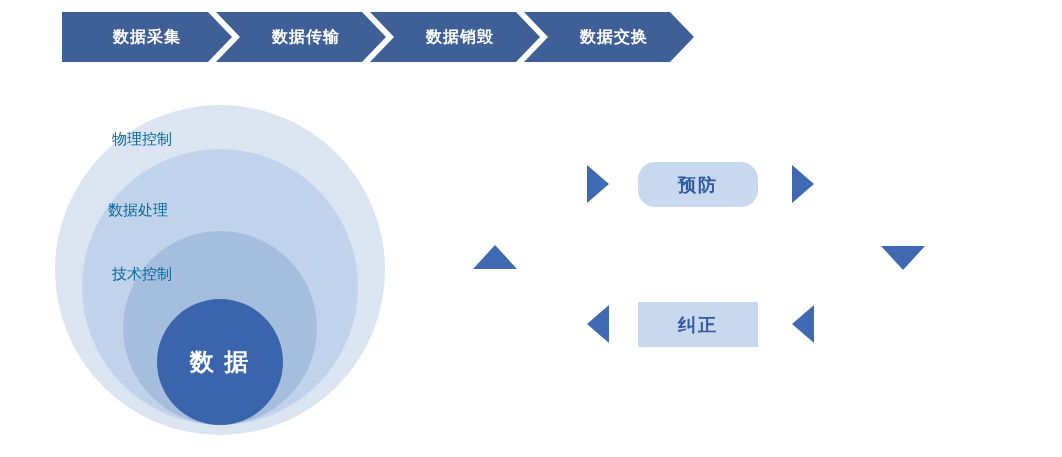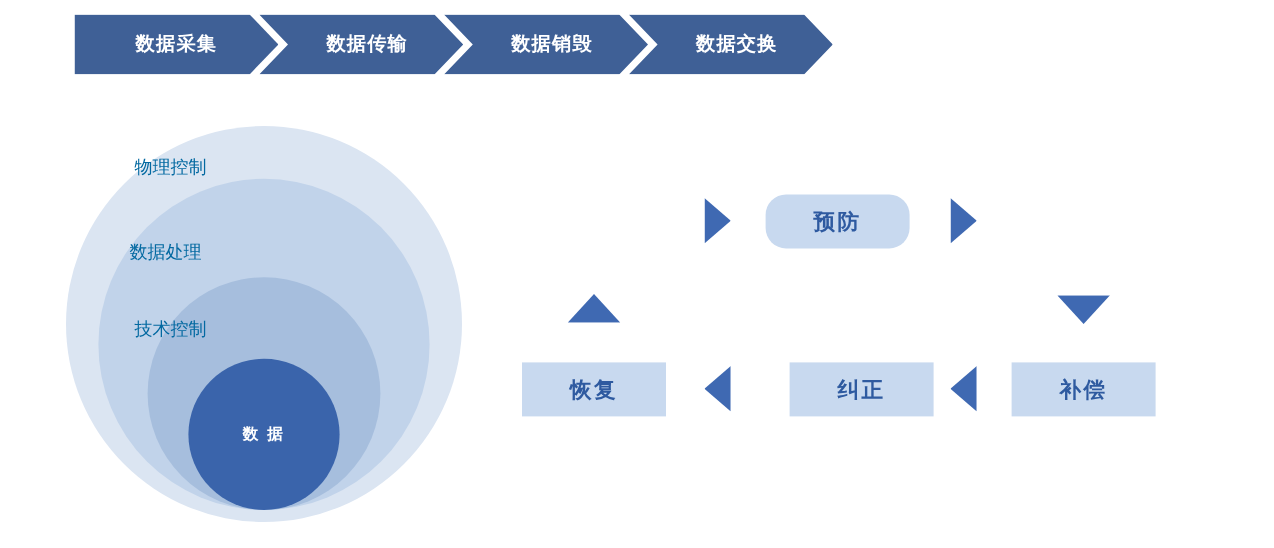--- a/index.html
+++ b/index.html
@@ -16,35 +16,35 @@
   .chev.first{margin-left:0;padding-left:0;
         clip-path:polygon(0 0, calc(100% - 24px) 0, 100% 50%, calc(100% - 24px) 100%, 0 100%);}
 
   
   .ring{position:absolute;border-radius:50%;}
   .ring-outer{left:55px;top:105px;width:330px;height:330px;background:#dbe5f2;}
   .ring-mid{left:82px;top:149px;width:276px;height:276px;background:#c1d3ea;}
   .ring-inner{left:123px;top:231px;width:194px;height:194px;background:#a6bedd;}
   .ring-core{left:157px;top:299px;width:126px;height:126px;background:#3a64ab;
              display:flex;align-items:center;justify-content:center;
-             color:#ffffff;font-size:13px;font-weight:bold;letter-spacing:2px;}
+             color:#ffffff;font-size:24px;font-weight:bold;letter-spacing:2px;}
   .ring-label{position:absolute;font-size:15px;color:#0369a1;}
   .lbl-physical{left:112px;top:130px;}
   .lbl-management{left:108px;top:201px;}
   .lbl-technical{left:112px;top:265px;}
 
   
   .cy-box{position:absolute;width:120px;height:45px;background:#c8d9ef;
           display:flex;align-items:center;justify-content:center;
           color:#2e5aa0;font-size:18px;font-weight:bold;letter-spacing:2px;}
   .b-threat{left:435px;top:162px;}
   .b-prevent{left:638px;top:162px;border-radius:17px;}
   .b-detect{left:843px;top:162px;}
   .b-recover{left:435px;top:302px;}
-  .b-correct{left:638px;top:302px;margin-left:20px;}
+  .b-correct{left:638px;top:302px;}
   .b-compensate{left:843px;top:302px;}
 
   .tri{position:absolute;background:#3f69b2;}
   .tri-right{width:22px;height:38px;clip-path:polygon(0 0,100% 50%,0 100%);}
   .tri-left{width:22px;height:38px;clip-path:polygon(100% 0,0 50%,100% 100%);}
   .tri-down{width:44px;height:24px;clip-path:polygon(0 0,100% 0,50% 100%);}
   .tri-up{width:44px;height:24px;clip-path:polygon(50% 0,100% 100%,0 100%);}
   .t1{left:587px;top:165px;}
   .t2{left:792px;top:165px;}
   .t3{left:881px;top:246px;}
@@ -66,23 +66,21 @@
 
   <div class="ring ring-outer"></div>
   <div class="ring ring-mid"></div>
   <div class="ring ring-inner"></div>
   <div class="ring ring-core">数 据</div>
   <div class="ring-label lbl-physical">物理控制</div>
   <div class="ring-label lbl-management">数据处理</div>
   <div class="ring-label lbl-technical">技术控制</div>
 
   <div class="cy-box b-prevent">预防</div>
-  <div class="cy-box b-recover">恢复</div>
   <div class="cy-box b-correct">纠正</div>
-  <div class="cy-box b-compensate">补偿</div>
 
   <div class="tri tri-right t1"></div>
   <div class="tri tri-right t2"></div>
   <div class="tri tri-down t3"></div>
   <div class="tri tri-left t4"></div>
   <div class="tri tri-left t5"></div>
   <div class="tri tri-up t6"></div>
 
 </div>
 

